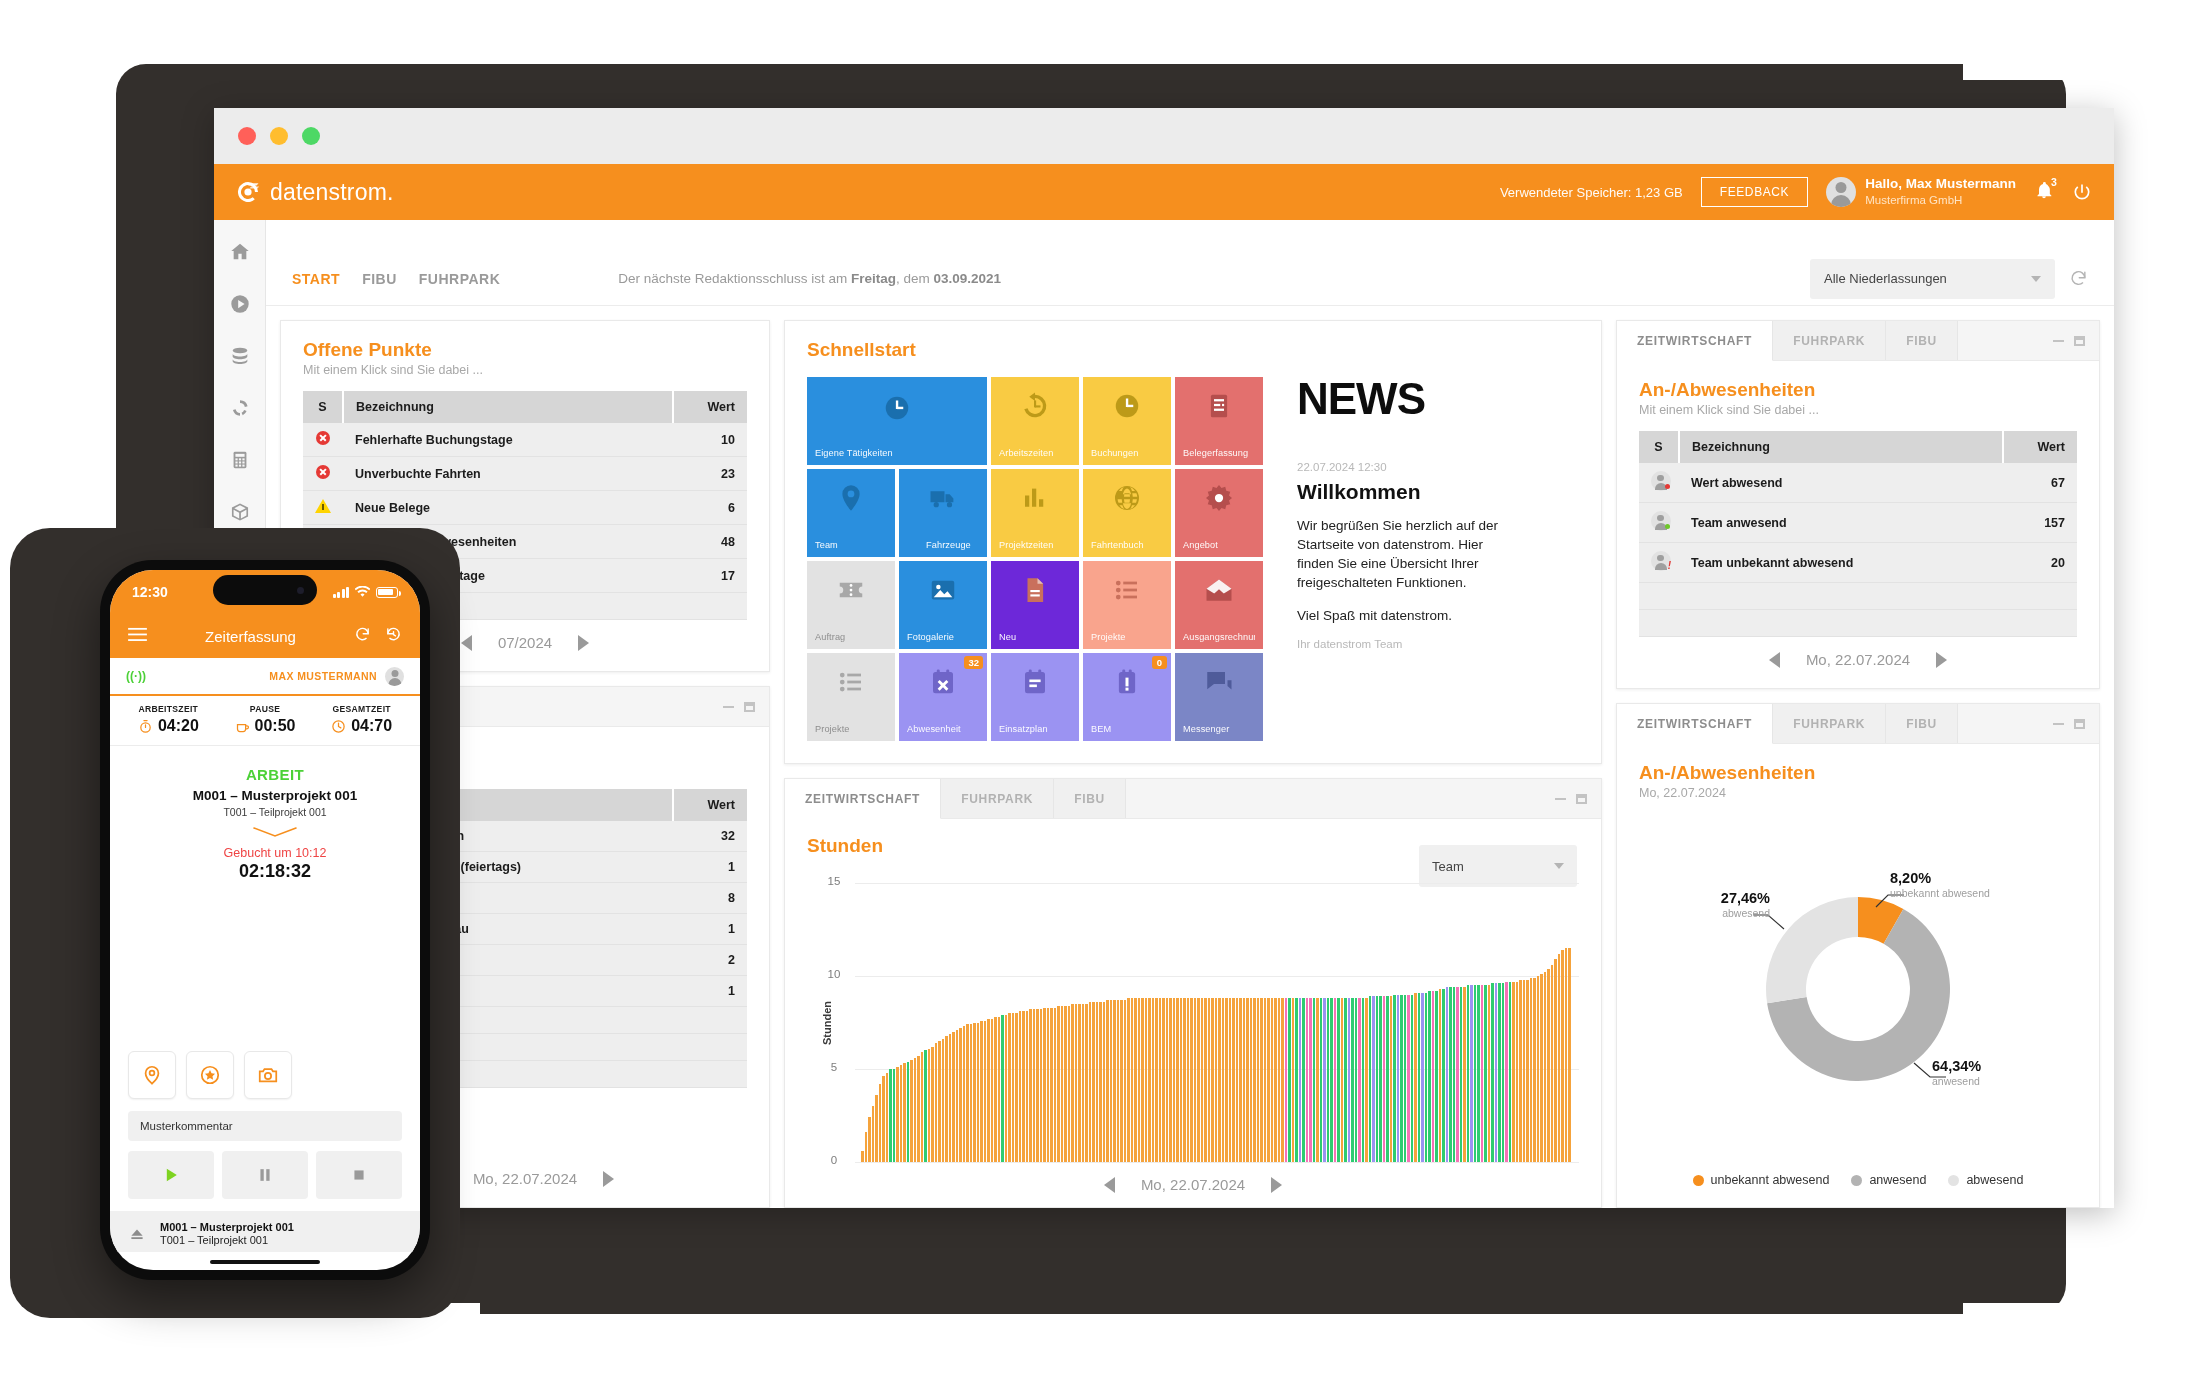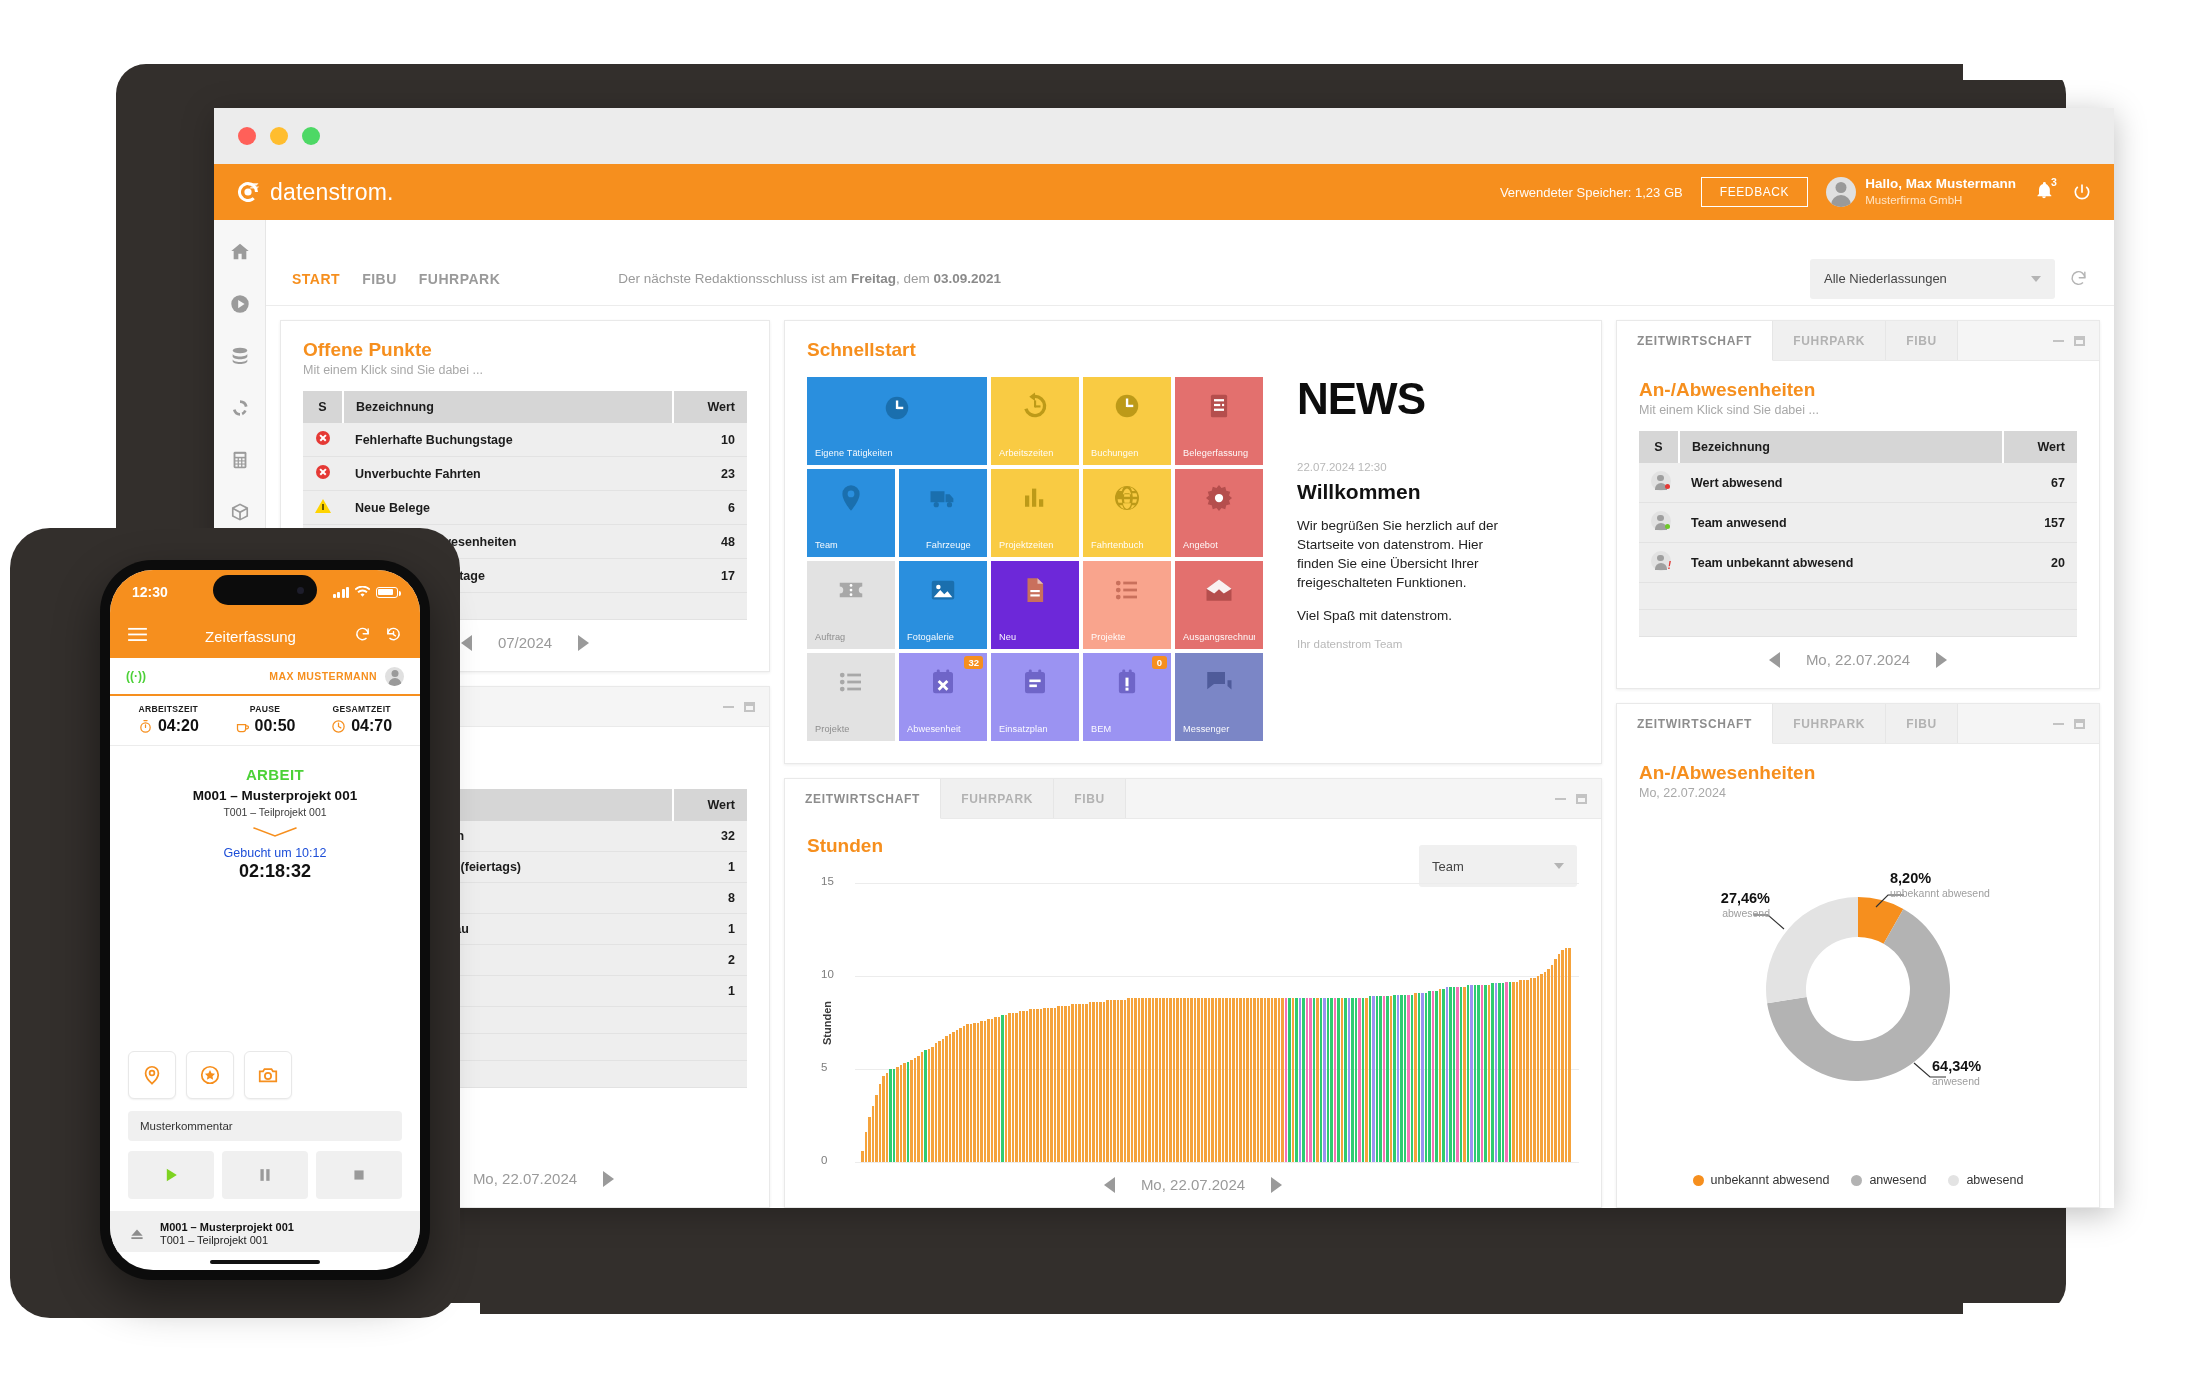--- a/index.html
+++ b/index.html
@@ -150,21 +150,21 @@
   #news-body p { margin-bottom:13px; }
   #news-sign { font-size:11.5px; color:#b8b8b8; margin-top:2px; }
 
   
   #stunden-panel .panel-body { padding:16px 22px 6px 22px; flex:1; }
   #team-select { position:absolute; right:24px; top:66px; width:158px; height:42px; background:#f0f0f0;
      border-radius:3px; display:flex; align-items:center; padding:0 13px; font-size:13px; color:#444; cursor:pointer; }
   #chart-area { position:relative; flex:1; margin-top:26px; min-height:0; }
   .ylabel-rot { position:absolute; left:-2px; top:50%; transform:translateY(-50%) rotate(-90deg); transform-origin:center;
      font-size:11px; font-weight:700; color:#3a3a3a; white-space:nowrap; }
-  .ytick { position:absolute; left:14px; font-size:11.5px; color:#7d7d7d; text-align:left; width:26px; }
+  .ytick { position:absolute; left:14px; font-size:11.5px; color:#7d7d7d; text-align:center; width:26px; }
   .gridline { position:absolute; left:48px; right:0; height:1px; background:#ececec; }
   #bars { position:absolute; left:54px; right:6px; bottom:0; top:0; display:flex; align-items:flex-end; gap:0px; }
   .bar { flex:1 1 0; min-width:1px; }
 
   
   #donut-panel .panel-body { padding:18px 22px 14px 22px; flex:1; }
   #donut-wrap { position:relative; flex:1; display:flex; align-items:center; justify-content:center; margin-top:4px; }
   #donut-svg { width:300px; height:300px; }
   .lbl-pct { font-size:14.5px; font-weight:700; fill:#111; }
   .lbl-name { font-size:10.5px; fill:#9e9e9e; }
@@ -204,21 +204,21 @@
   .ptime { flex:1; text-align:center; }
   .ptime .cap { font-size:8.6px; font-weight:700; letter-spacing:.3px; color:#1c1c1c; }
   .ptime .val { display:flex; align-items:center; justify-content:center; gap:5px; margin-top:3px; font-size:16px; font-weight:700; color:#111; }
   .ptime .val svg { width:15px; height:15px; }
 
   #ph-stat { text-align:center; padding-top:20px;margin-left:20px; }
   #ph-arbeit { color:#4cd137; font-size:15px; font-weight:700; letter-spacing:.4px; }
   #ph-proj { font-size:13.5px; font-weight:700; color:#111; margin-top:5px; }
   #ph-sub { font-size:10.5px; color:#3a3a3a; margin-top:3px; }
   #ph-chev { margin:8px auto 0; width:46px; height:12px; }
-  #ph-geb { font-size:12.5px; color:#1d4ed8; margin-top:4px; }
+  #ph-geb { font-size:12.5px; color:#ef4444; margin-top:4px; }
   #ph-timer { font-size:18px; font-weight:700; color:#111; margin-top:1px; }
 
   #ph-actions { display:flex; gap:10px; padding:0 18px; margin-top:auto; }
   .pact { width:48px; height:48px; background:#fff; border:1px solid #e8e8e8; border-radius:6px;
      display:flex; align-items:center; justify-content:center; box-shadow:0 1px 2px rgba(0,0,0,.06); cursor:pointer; }
   .pact svg { width:22px; height:22px; }
   #ph-comment { margin:12px 18px 0; height:30px; background:#f0f0f0; border-radius:4px; display:flex;
      align-items:center; padding:0 12px; font-size:11.5px; color:#333; }
   #ph-transport { display:flex; gap:8px; padding:10px 18px 0; }
   .ptr { flex:1; height:48px; background:#f0f0f0; border-radius:4px; display:flex; align-items:center; justify-content:center; cursor:pointer; }

